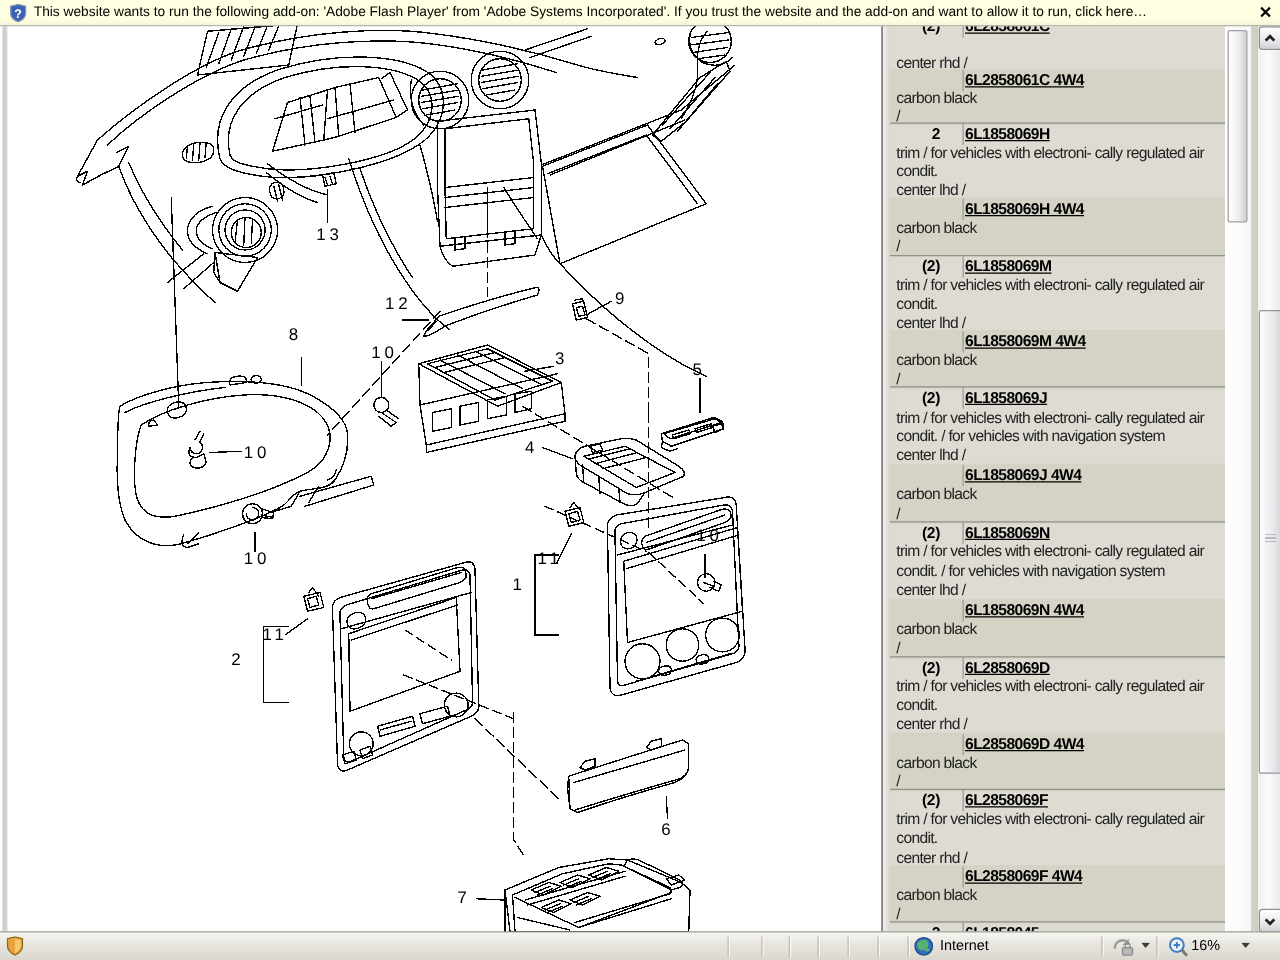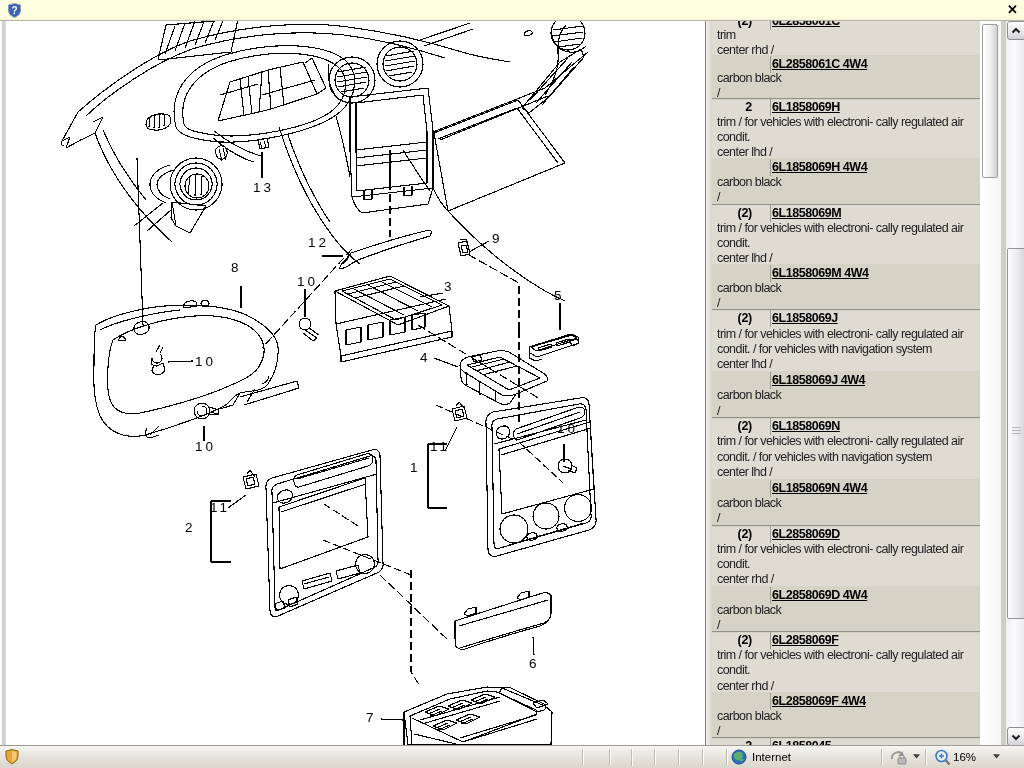--- a/index.html
+++ b/index.html
@@ -311,31 +311,31 @@
 <path d="M411,570 L411,672 L420,686"></path>
 <path d="M380,575 L448,640"></path>
 </g>
 </svg>
 
 <div id="infobar">
  <svg style="position:absolute;left:7px;top:3px" width="15" height="15" viewBox="0 0 15 15">
   <path d="M7.5,0.5 L13.5,2 L13.5,8 Q13.5,12 7.5,14.5 Q1.5,12 1.5,8 L1.5,2 Z" fill="#3a62b5" stroke="#8899aa" stroke-width="1"></path>
   <text x="7.5" y="11" font-size="10" font-weight="bold" text-anchor="middle" fill="#fff">?</text>
  </svg>
+ <div class="txt">This website wants to run the following add-on: 'Adobe Flash Player' from 'Adobe Systems Incorporated'. If you trust the website and the add-on and want to allow it to run, click here…</div>
  <div class="x">✕</div>
 </div>
 
 <div id="leftstrip"></div>
 
 <div id="panel">
  <div id="rows">
  <div class="colline" style="top:-8.0px"></div>
  <div class="ln qty" style="top:-7.0px">(2)</div>
  <div class="ln" style="top:-7.0px;left:60px"><span class="pn">6L2858061C</span></div>
- <div class="ln" style="top:7.3px">trim</div>
  <div class="ln" style="top:21.6px">center rhd /</div>
  <div style="position:absolute;left:0;width:275px;background:#d5d3c5;height:44.9px;top:33.9px"></div>
  <div class="colline" style="top:34.9px"></div>
  <div class="ln" style="top:35.9px;left:60px"><span class="pn">6L2858061C 4W4</span></div>
  <div class="ln" style="top:50.2px">carbon black</div>
  <div class="ln" style="top:64.5px">/</div>
  <div class="sep" style="top:76.8px"></div>
  <div class="colline" style="top:77.8px"></div>
  <div class="ln qty" style="top:78.8px">2</div>
  <div class="ln" style="top:78.8px;left:60px"><span class="pn">6L1858069H</span></div>

